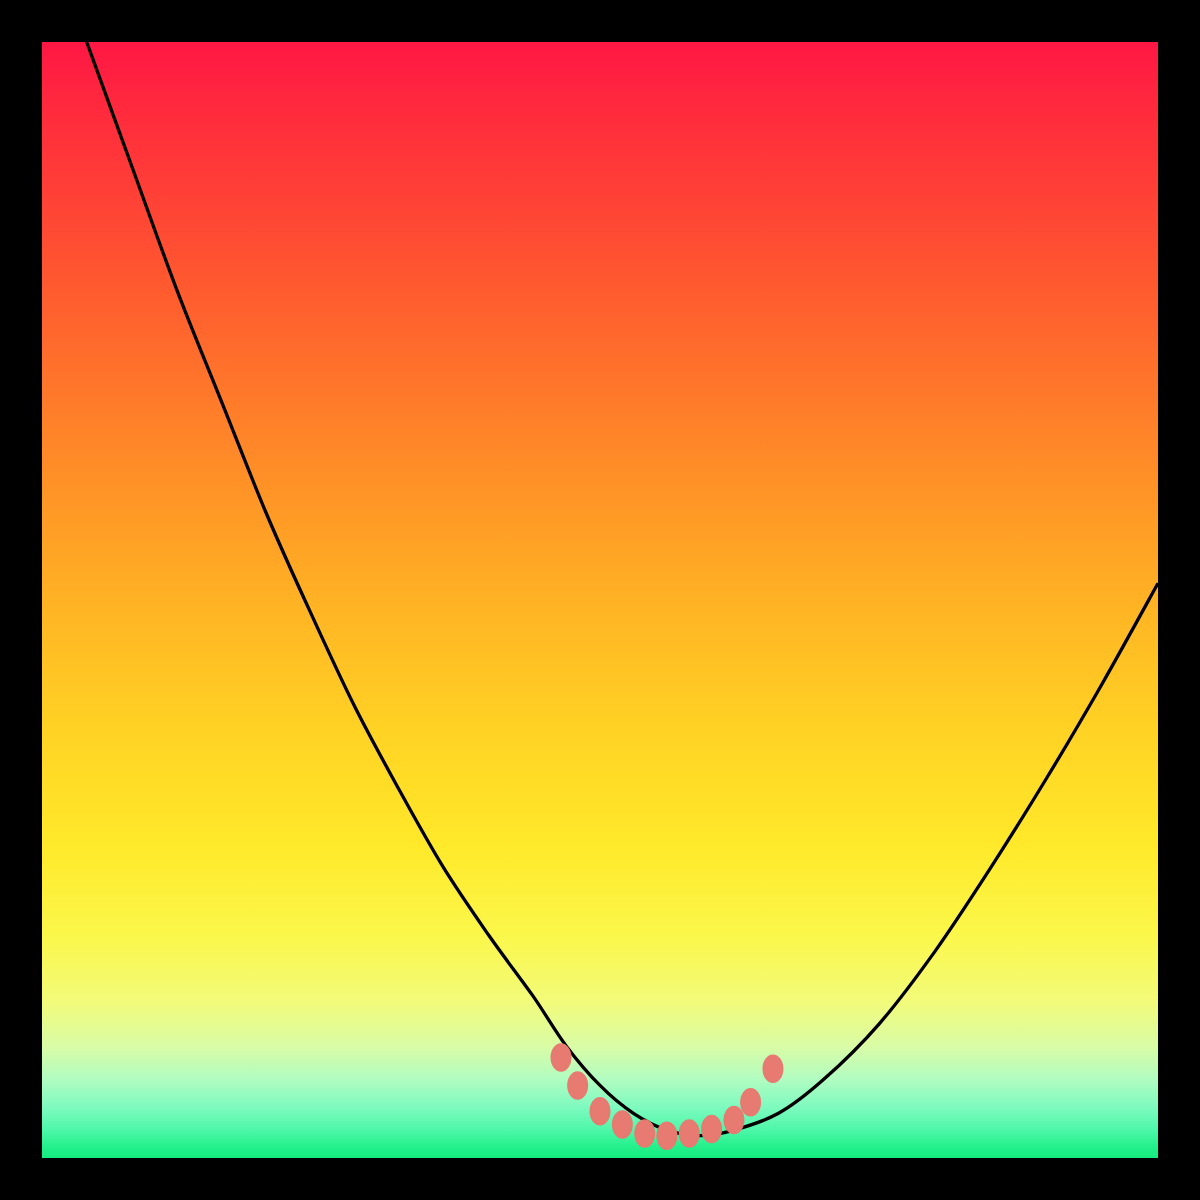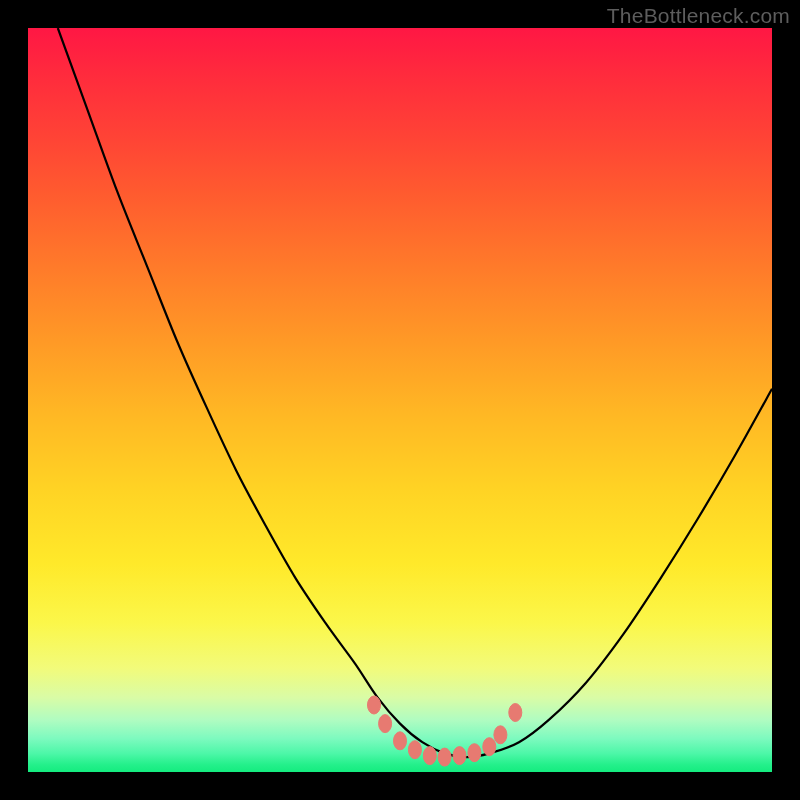--- a/index.html
+++ b/index.html
@@ -93,14 +93,13 @@
           <ellipse cx="401.8" cy="727.6" rx="6.5" ry="9" class="marker"></ellipse>
           <ellipse cx="416.6" cy="729.1" rx="6.5" ry="9" class="marker"></ellipse>
           <ellipse cx="431.5" cy="727.6" rx="6.5" ry="9" class="marker"></ellipse>
           <ellipse cx="446.4" cy="724.7" rx="6.5" ry="9" class="marker"></ellipse>
           <ellipse cx="461.3" cy="718.7" rx="6.5" ry="9" class="marker"></ellipse>
           <ellipse cx="472.4" cy="706.8" rx="6.5" ry="9" class="marker"></ellipse>
           <ellipse cx="487.3" cy="684.5" rx="6.5" ry="9" class="marker"></ellipse>
         </g>
     </svg>
   </div>
-  <div class="watermark">TheBottleneck.com</div>
 </div>
 
 </body></html>

